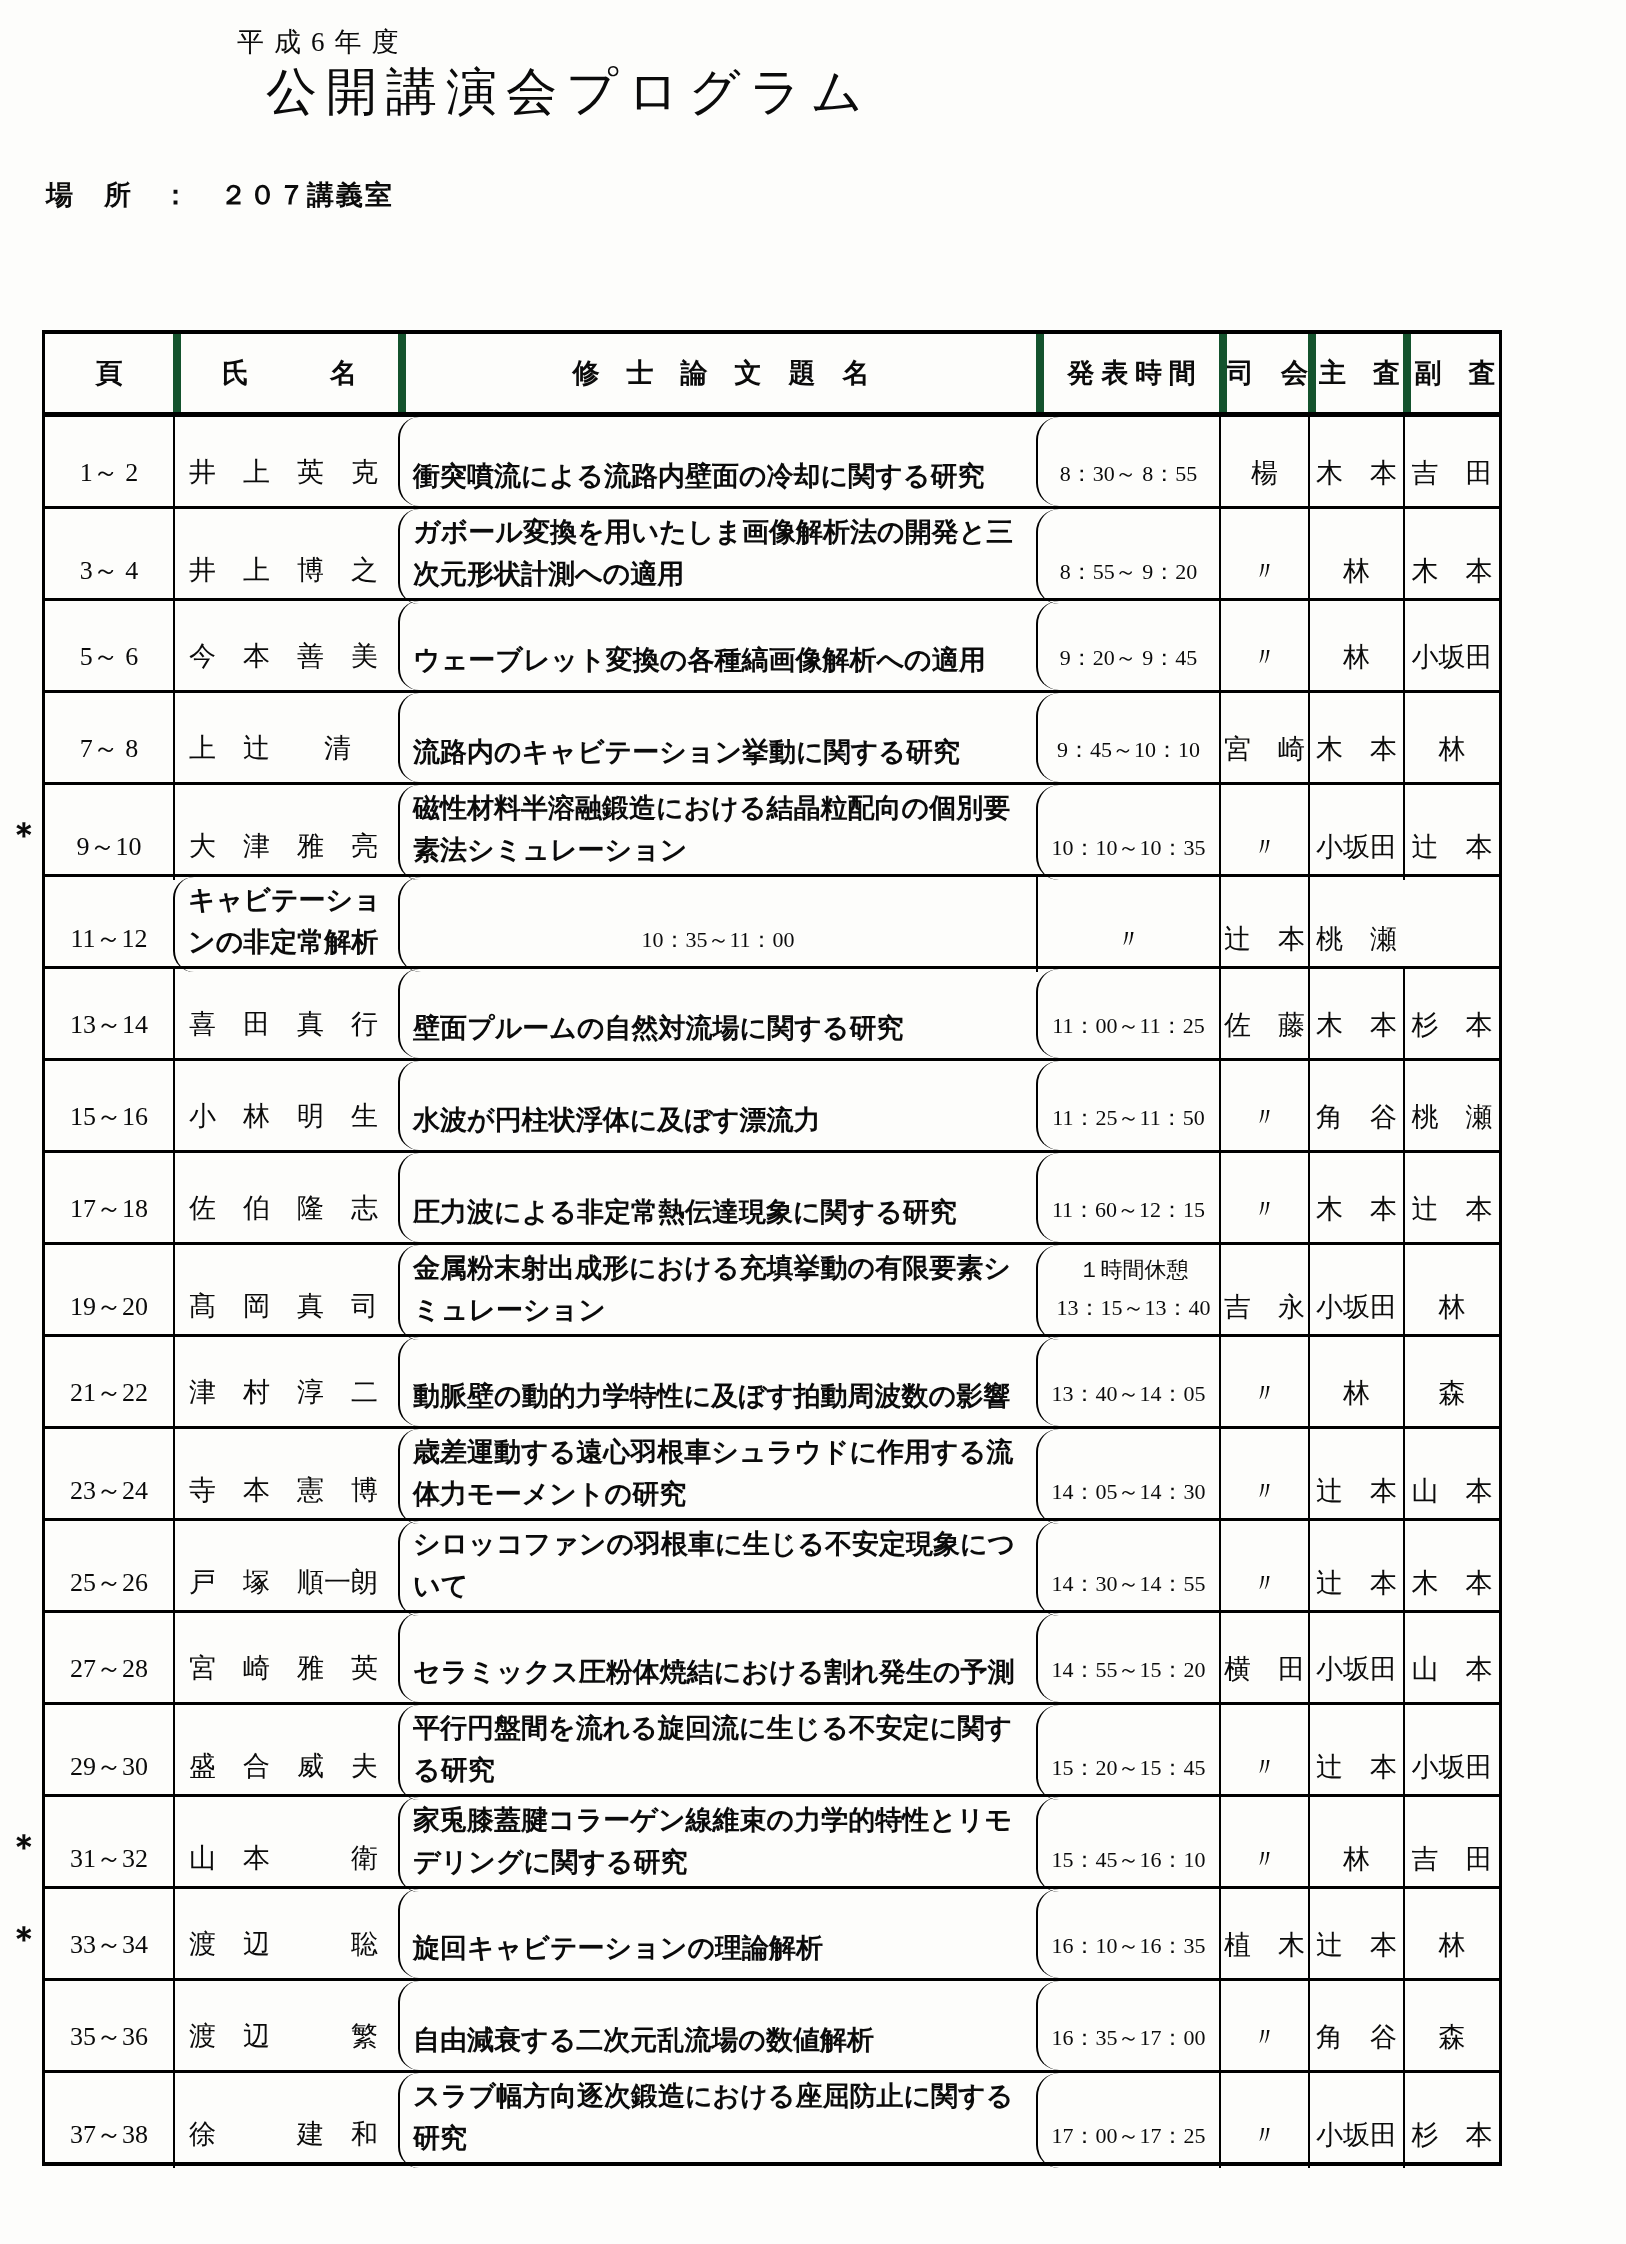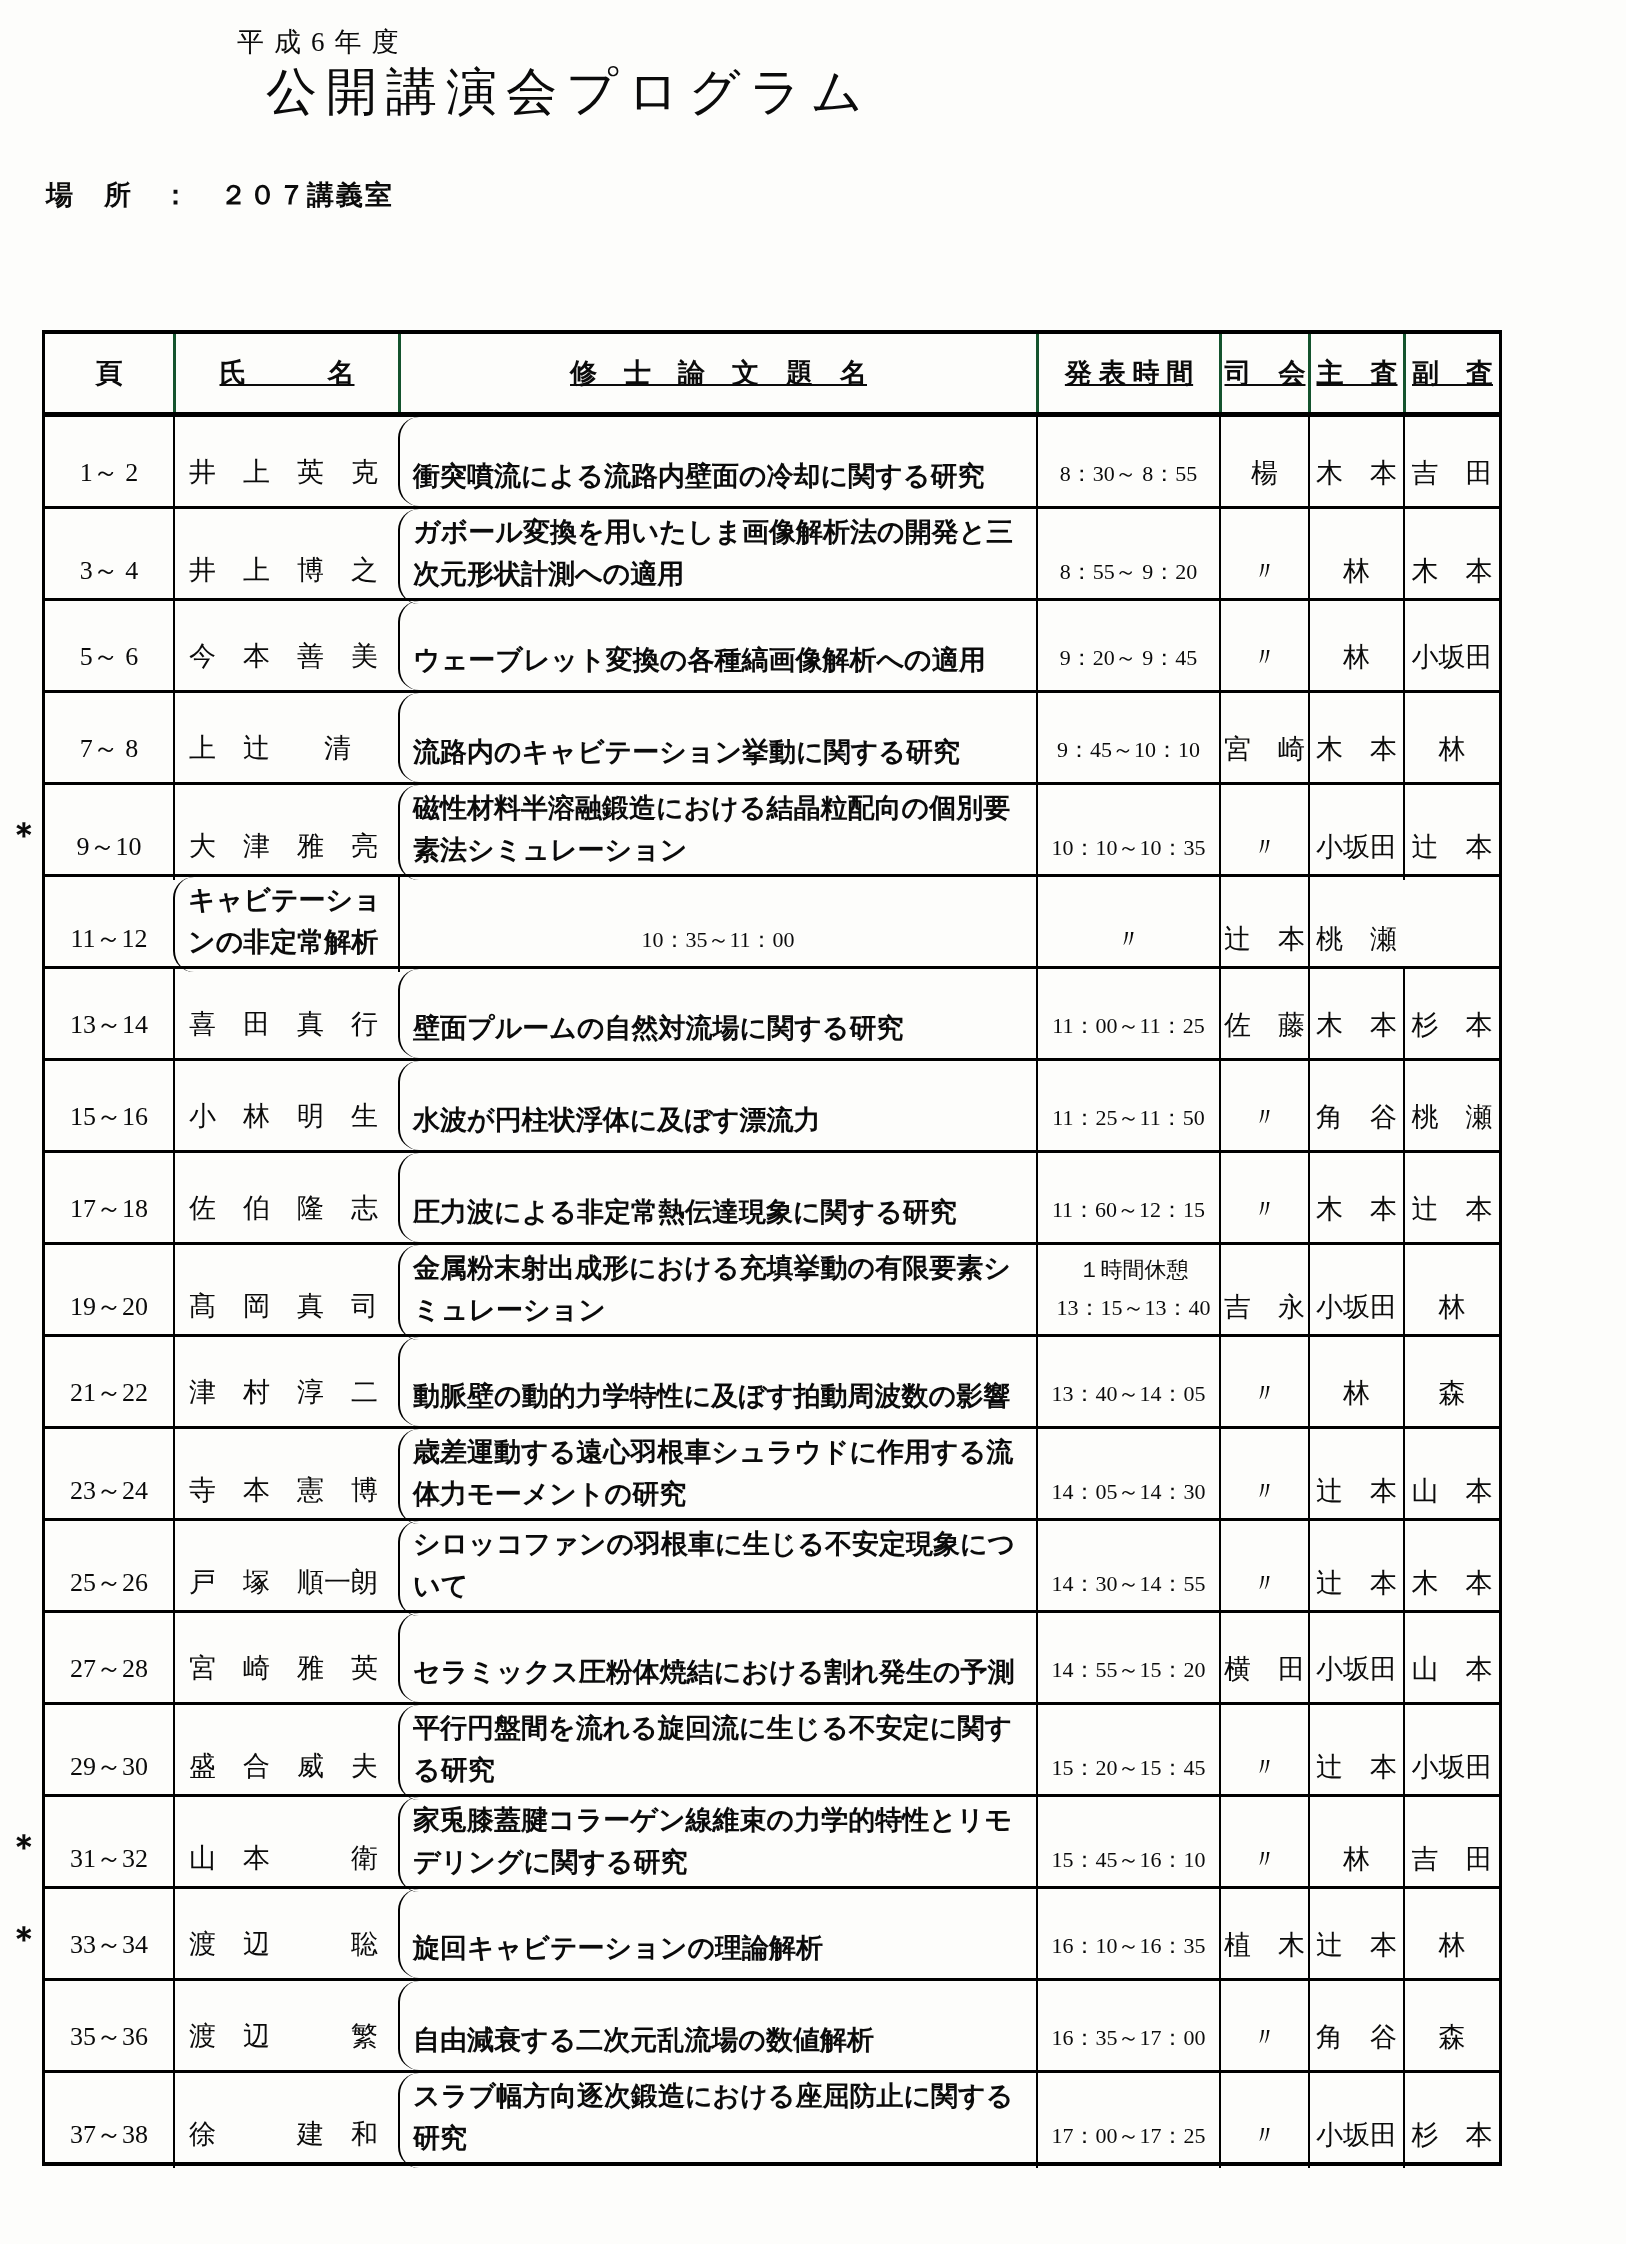--- a/index.html
+++ b/index.html
@@ -36,37 +36,37 @@
   }
   .thead { height: 78px; }
   .trow { height: 89px; border-top: 3px solid #000; }
   .trow:first-child { border-top: 5px solid #000; }
   .cell { position: relative; }
   .cell + .cell { border-left: 2px solid #000; }
   .hcell {
     display: flex; align-items: center; justify-content: center;
     font-size: 27px; font-weight: bold; white-space: pre;
   }
-  .hcell + .hcell { border-left: 3px solid #14532d; text-decoration: underline; }
+  .hcell + .hcell { border-left: 8px solid #14532d; }
   .c-page {
     display: flex; align-items: flex-end; justify-content: center;
     font-size: 26px; padding-bottom: 16px; white-space: pre; border-radius: 11px;
   }
   .c-name {
     display: flex; align-items: flex-end; justify-content: flex-start;
     font-size: 27px; padding: 16px 6px 16px 14px; white-space: pre;
   }
   .c-thesis {
     display: flex; flex-direction: column; justify-content: flex-end;
     font-size: 27px; font-weight: bold; line-height: 42px;
     padding: 2px 8px 9px 13px; text-align: left; border-radius: 21px;
   }
   .c-time {
     display: flex; flex-direction: column; justify-content: flex-end; align-items: center;
-    font-size: 22px; line-height: 38px; padding-bottom: 13px; white-space: pre;
+    font-size: 22px; line-height: 38px; padding-bottom: 13px; white-space: pre; border-radius: 23px;
   }
   .c-time.multiline { align-items: center; padding-left: 10px; }
   .c-chair, .c-chief, .c-vice {
     display: flex; align-items: flex-end; justify-content: center;
     font-size: 27px; padding-bottom: 15px; white-space: pre;
   }
   .star {
     display: none;
     position: absolute; left: -38px; bottom: 16px;
     font-size: 34px; font-weight: bold;

